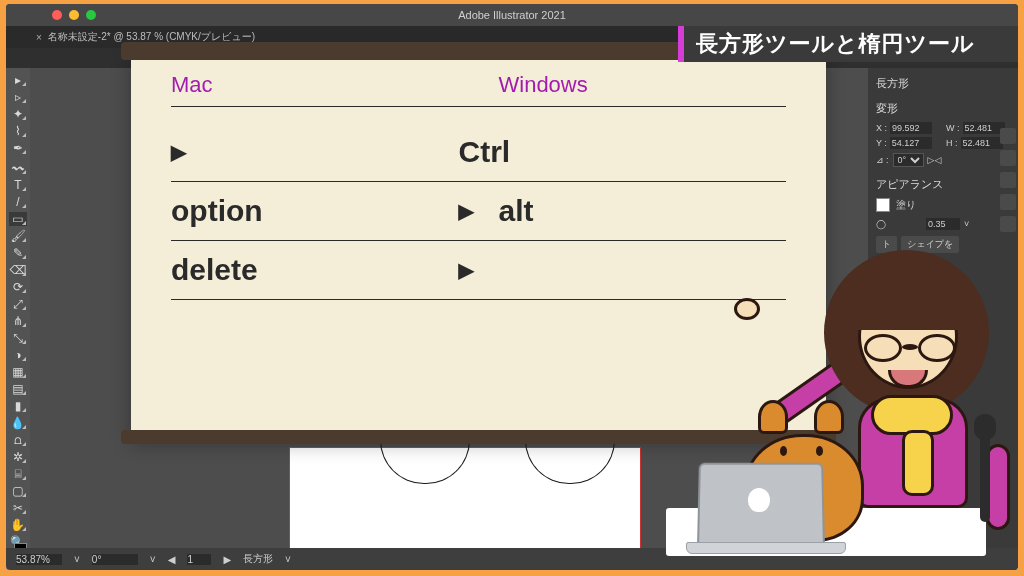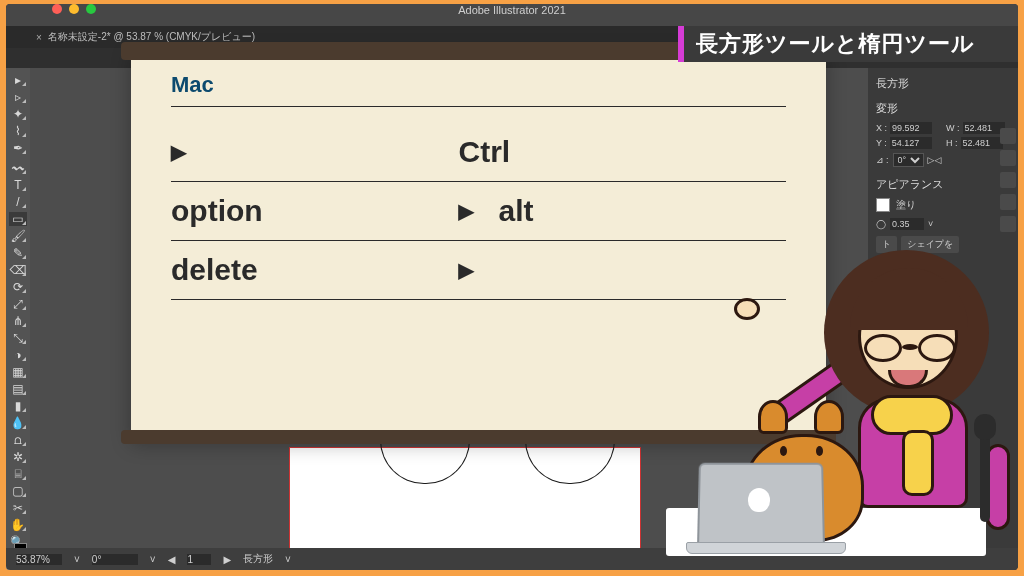--- a/index.html
+++ b/index.html
@@ -14,21 +14,21 @@
   .mac-menubar {
     height: 20px; background: linear-gradient(#4a4a4a,#3a3a3a);
     display: flex; align-items: center; gap: 14px; padding: 0 10px;
     font-size: 11px; color: #fff; font-weight: 600;
   }
   .mac-menubar span { font-weight: 400; }
   .apple { font-size: 14px; line-height: 14px; }
 
   
   .titlebar {
-    height: 22px; background: #474747; display: flex; position: relative; padding-left: 36px;
+    height: 22px; background: #474747; display: flex; align-items: center; position: relative; padding-left: 36px;
   }
   .traffic { display: flex; gap: 7px; margin-left: 10px; }
   .traffic div { width: 10px; height: 10px; border-radius: 50%; }
   .tl-red { background: #ff5f57; } .tl-yel { background: #febc2e; } .tl-grn { background: #28c840; }
   .titlebar .title { position: absolute; left: 0; right: 0; text-align: center; font-size: 11px; color: #cfcfcf; }
 
   
   .tabbar { height: 22px; background: #2a2a2a; display: flex; align-items: center; padding-left: 30px; font-size: 10px; color: #bfbfbf; }
   .tabbar .close { margin-right: 6px; color: #aaa; }
 
@@ -61,41 +61,41 @@
     background: #3a3a3a; color: #cfcfcf; font-size: 10px; padding: 8px 8px;
   }
   .right-panel .sec { margin-bottom: 10px; }
   .right-panel h4 { font-size: 11px; font-weight: 400; color: #dedede; margin-bottom: 6px; }
   .coords { display: grid; grid-template-columns: 1fr 1fr; gap: 3px 6px; font-size: 9px; }
   .coords div { display:flex; gap:3px; align-items:center; }
   .coords input { width: 42px; background:#2b2b2b; border:none; color:#cfcfcf; font-size:9px; padding:1px 2px; }
   .angle-row { display:flex; align-items:center; gap:4px; margin-top:4px; font-size:9px;}
   .angle-row select { background:#2b2b2b; border:1px solid #555; color:#cfcfcf; font-size:9px; }
   .opacity-row { display:flex; align-items:center; gap:4px; font-size:9px; }
-  .opacity-row input { width:34px; background:#2b2b2b; border:none; color:#cfcfcf; font-size:9px; padding:1px 2px; }
+  .opacity-row input { width:34px; background:#2b2b2b; border:none; color:#cfcfcf; font-size:9px; padding:1px 2px;margin-left:36px; }
   .side-chiclets { position:absolute; right:2px; top:60px; display:flex; flex-direction:column; gap:6px; }
   .side-chiclets div { width:16px; height:16px; background:#4a4a4a; border-radius:2px; }
   .btnrow { display:flex; gap:4px; margin-top:6px; }
   .btnrow span, .act { background:#4a4a4a; color:#cfcfcf; font-size:9px; padding:2px 6px; border-radius:2px; }
   .act { display:inline-block; margin-top:4px; }
 
   
   .statusbar {
     position:absolute; left:0; right:0; bottom:0; height:22px; background:#3e3e3e;
     display:flex; align-items:center; gap:12px; padding:4px 10px; font-size:10px; color:#cfcfcf;
   }
   .statusbar input { width:46px; background:#2b2b2b; border:none; color:#cfcfcf; font-size:10px; }
 
   
   .board-wrap { position:absolute; left:125px; top:44px; width:695px; height:390px; }
   .board { position:absolute; inset:0; background:#f4edd7; border-radius:3px; box-shadow:0 6px 20px rgba(0,0,0,.3); }
   .board-top { position:absolute; left:-10px; right:-10px; top:-6px; height:18px; background:#4b3b2e; border-radius:4px; }
   .board-bot { position:absolute; left:-10px; right:-10px; bottom:-6px; height:14px; background:#4b3b2e; border-radius:4px; }
   .board-content { position:absolute; inset:24px 40px; }
-  .cols { display:grid; grid-template-columns:1fr 40px 1fr; align-items:end; font-size:22px; color:#0c4a6e; font-weight:700; }
+  .cols { display:grid; grid-template-columns:1fr 40px 1fr; align-items:end; font-size:22px; color:#a21caf; font-weight:400; }
   .hr { border:none; border-top:1px solid #2a2a2a; margin:8px 0 16px; grid-column:1 / -1; }
   .row { display:grid; grid-template-columns:1fr 40px 1fr; align-items:center; font-size:30px; color:#2a2a2a; font-weight:600; padding:12px 0; border-bottom:1px solid #2a2a2a; }
   .row:last-child{border-bottom:1px solid #2a2a2a;}
   .tri { font-size:20px; color:#2a2a2a; }
   .cmd-sym { font-size:30px; margin-right:10px; }
 
   
   .banner {
     position:absolute; right:0; top:22px; width:340px; height:36px;
     background:#3a3a3a; border-left:6px solid #d63cd6; display:flex; align-items:center; padding-left:12px;
@@ -280,20 +280,21 @@
       <span>長方形</span>
       <span>˅</span>
     </div>
 
     <div class="board-wrap">
       <div class="board">
         <div class="board-content">
           <div class="cols">
             <div>Mac</div>
             <div></div>
+            <div>Windows</div>
           </div>
           <hr class="hr">
           <div id="board-rows">
               <div class="row">
                 <div class="tri">▶</div>
                 <div>Ctrl</div>
               </div>
               <div class="row">
                 <div>option</div>
                 <div class="tri">▶</div>

